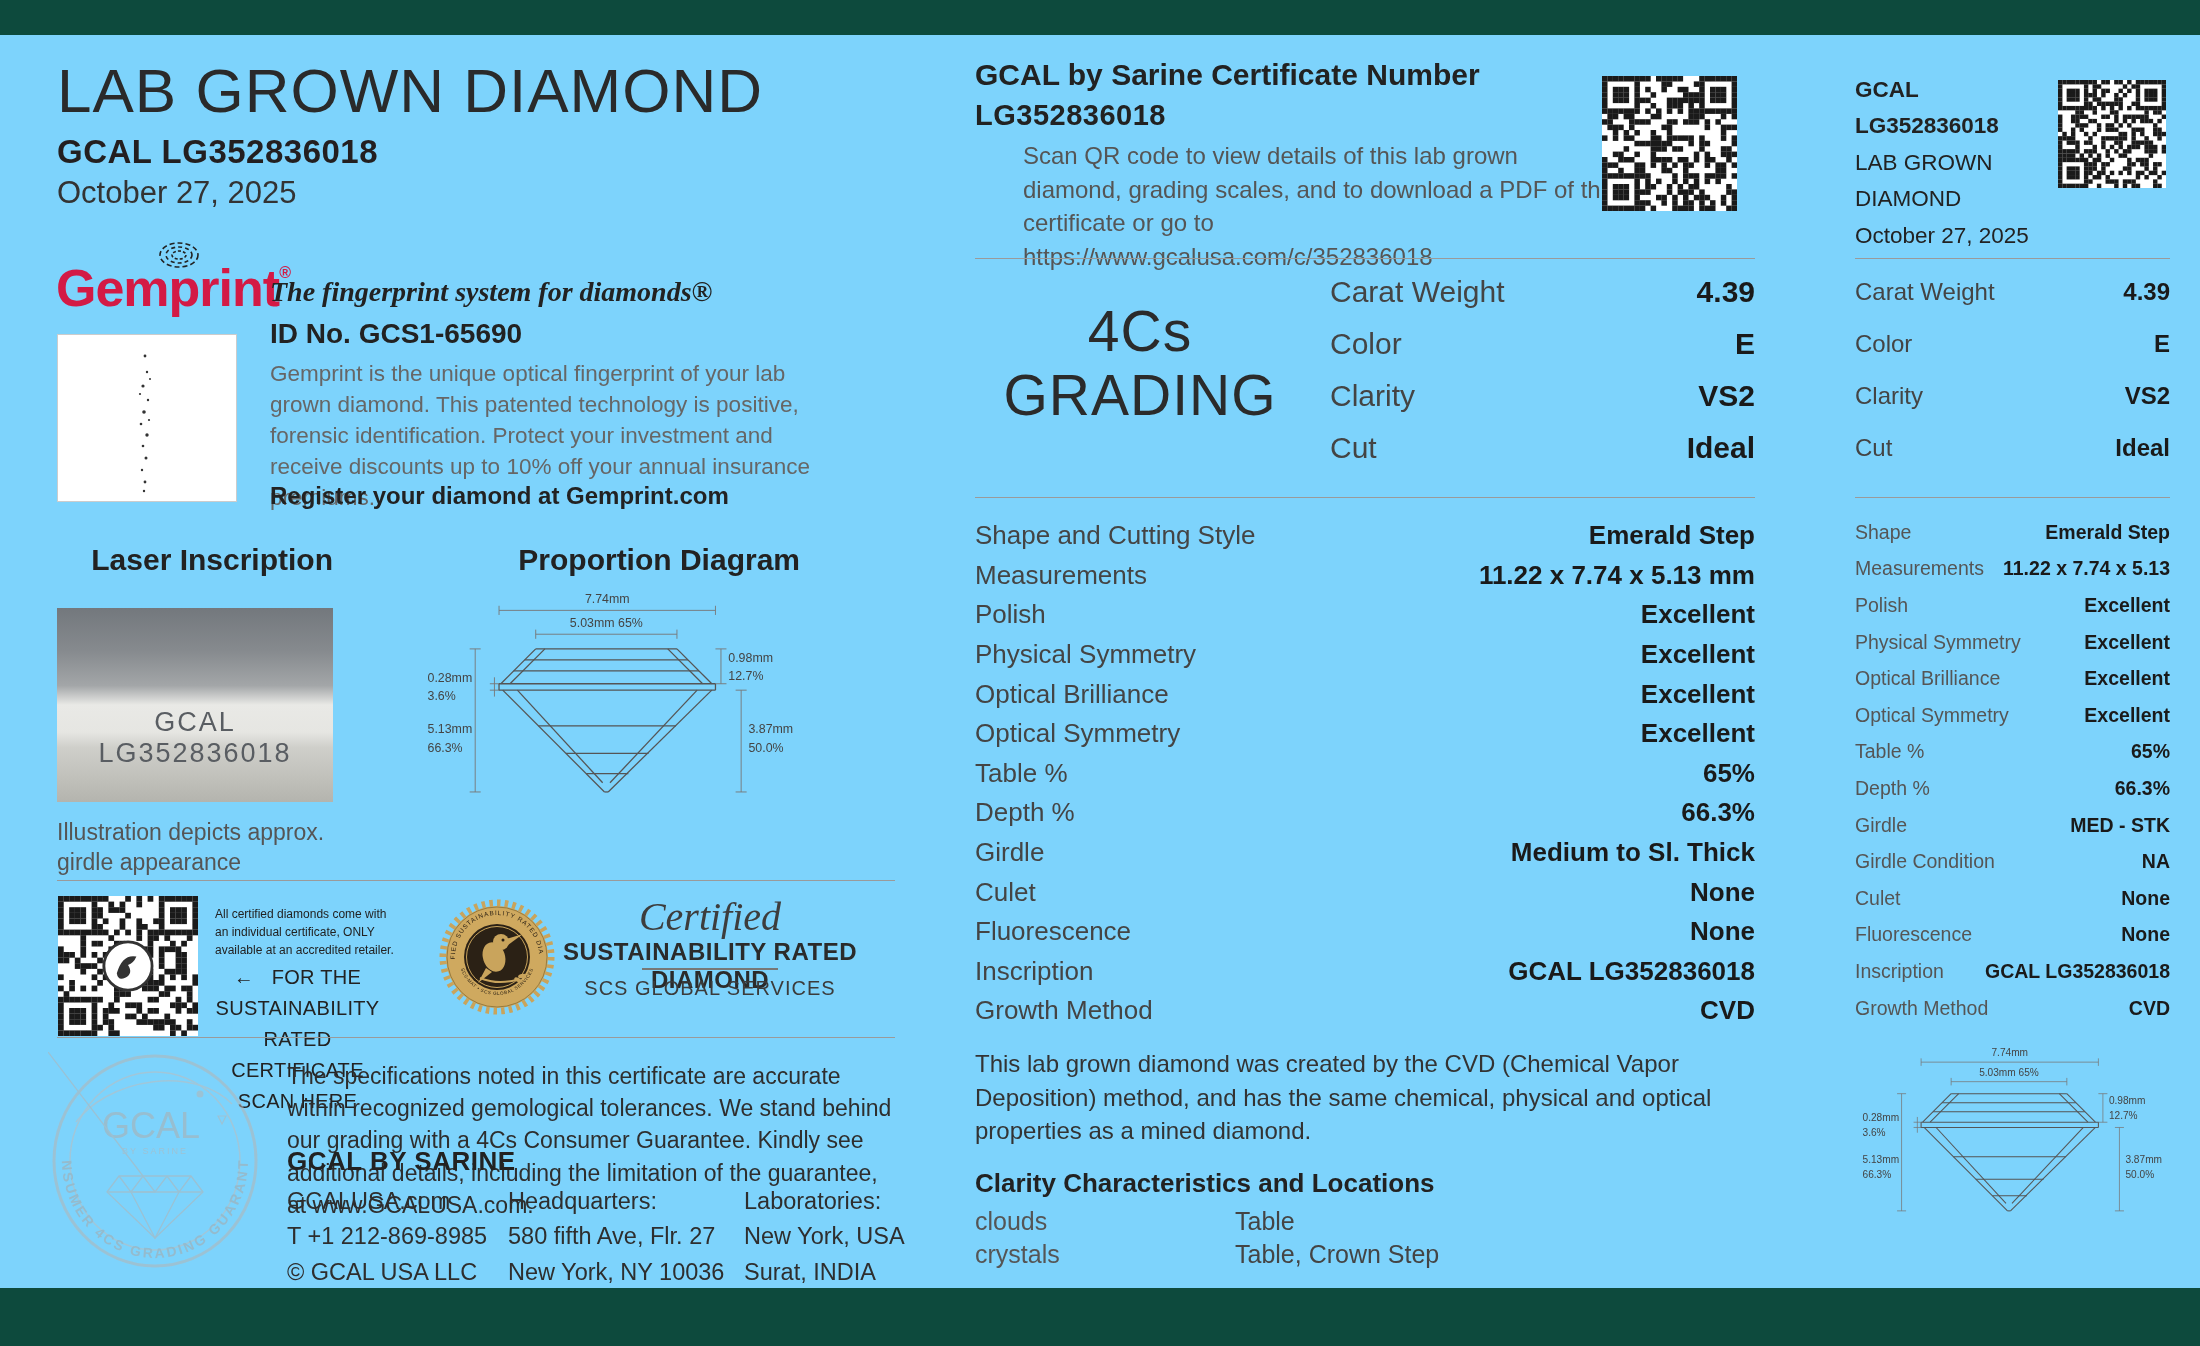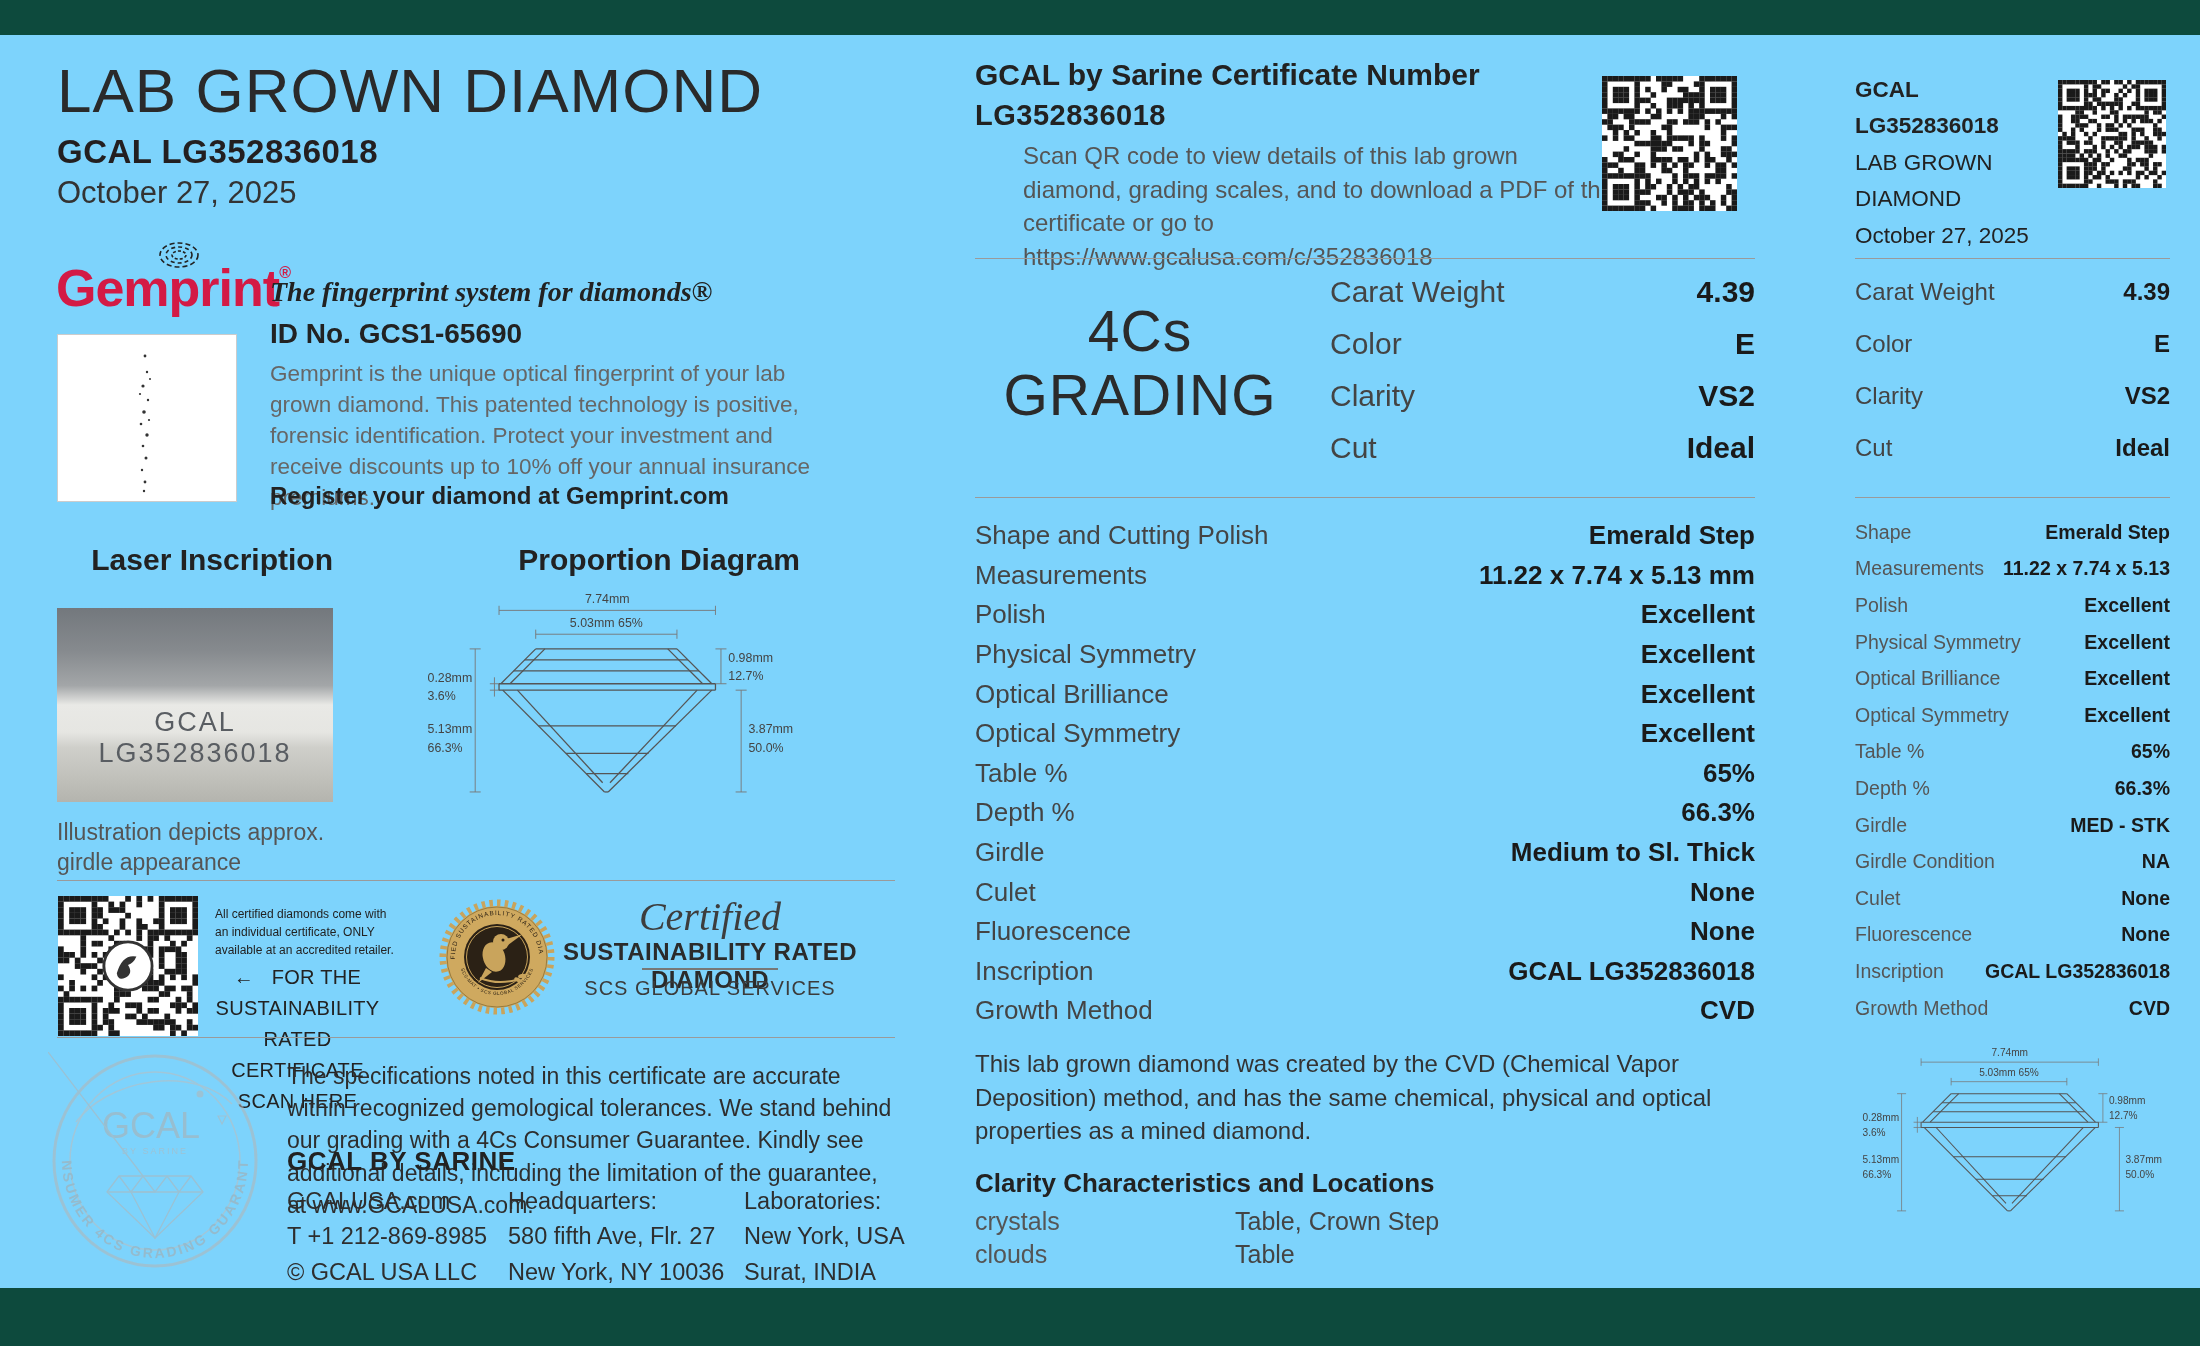--- a/index.html
+++ b/index.html
@@ -887,21 +887,21 @@
       <div class="row">
       <span class="lbl">Cut</span>
       <span class="val">Ideal</span>
     </div>
     </div>
 
   <div class="abs rule" style="left:975px;top:497px;width:780px;"></div>
 
   <div class="abs spec-rows" style="left:975px;top:516px;width:780px;" id="mid-specs">
       <div class="row">
-      <span class="lbl">Shape and Cutting Polish</span>
+      <span class="lbl">Shape and Cutting Style</span>
       <span class="val">Emerald Step</span>
     </div>
       <div class="row">
       <span class="lbl">Measurements</span>
       <span class="val">11.22 x 7.74 x 5.13 mm</span>
     </div>
       <div class="row">
       <span class="lbl">Polish</span>
       <span class="val">Excellent</span>
     </div>
@@ -945,26 +945,26 @@
       <span class="lbl">Growth Method</span>
       <span class="val">CVD</span>
     </div>
     </div>
 
   <div class="abs cvd-note" style="left:975px;top:1047px;width:788px;">This lab grown diamond was created by the CVD (Chemical Vapor Deposition) method, and has the same chemical, physical and optical properties as a mined diamond.</div>
 
   <div class="abs cl-head" style="left:975px;top:1168px;">Clarity Characteristics and Locations</div>
   <div class="abs cl-rows" style="left:975px;top:1205px;width:560px;">
       <div class="row">
+      <span class="lbl">clouds</span>
+      <span class="val">Table</span>
+    </div>
+      <div class="row">
       <span class="lbl">crystals</span>
       <span class="val">Table, Crown Step</span>
-    </div>
-      <div class="row">
-      <span class="lbl">clouds</span>
-      <span class="val">Table</span>
     </div>
     </div>
 
   <div class="abs rh" style="left:1855px;top:72px;width:200px;">
     <div class="b">GCAL LG352836018</div>
     <div>LAB GROWN DIAMOND</div>
     <div>October 27, 2025</div>
   </div>
   <svg class="abs qr" style="left:2058px;top:80px;" width="108" height="108" viewBox="0 0 25 25">
       <rect width="25" height="25" fill="#fff"></rect>

